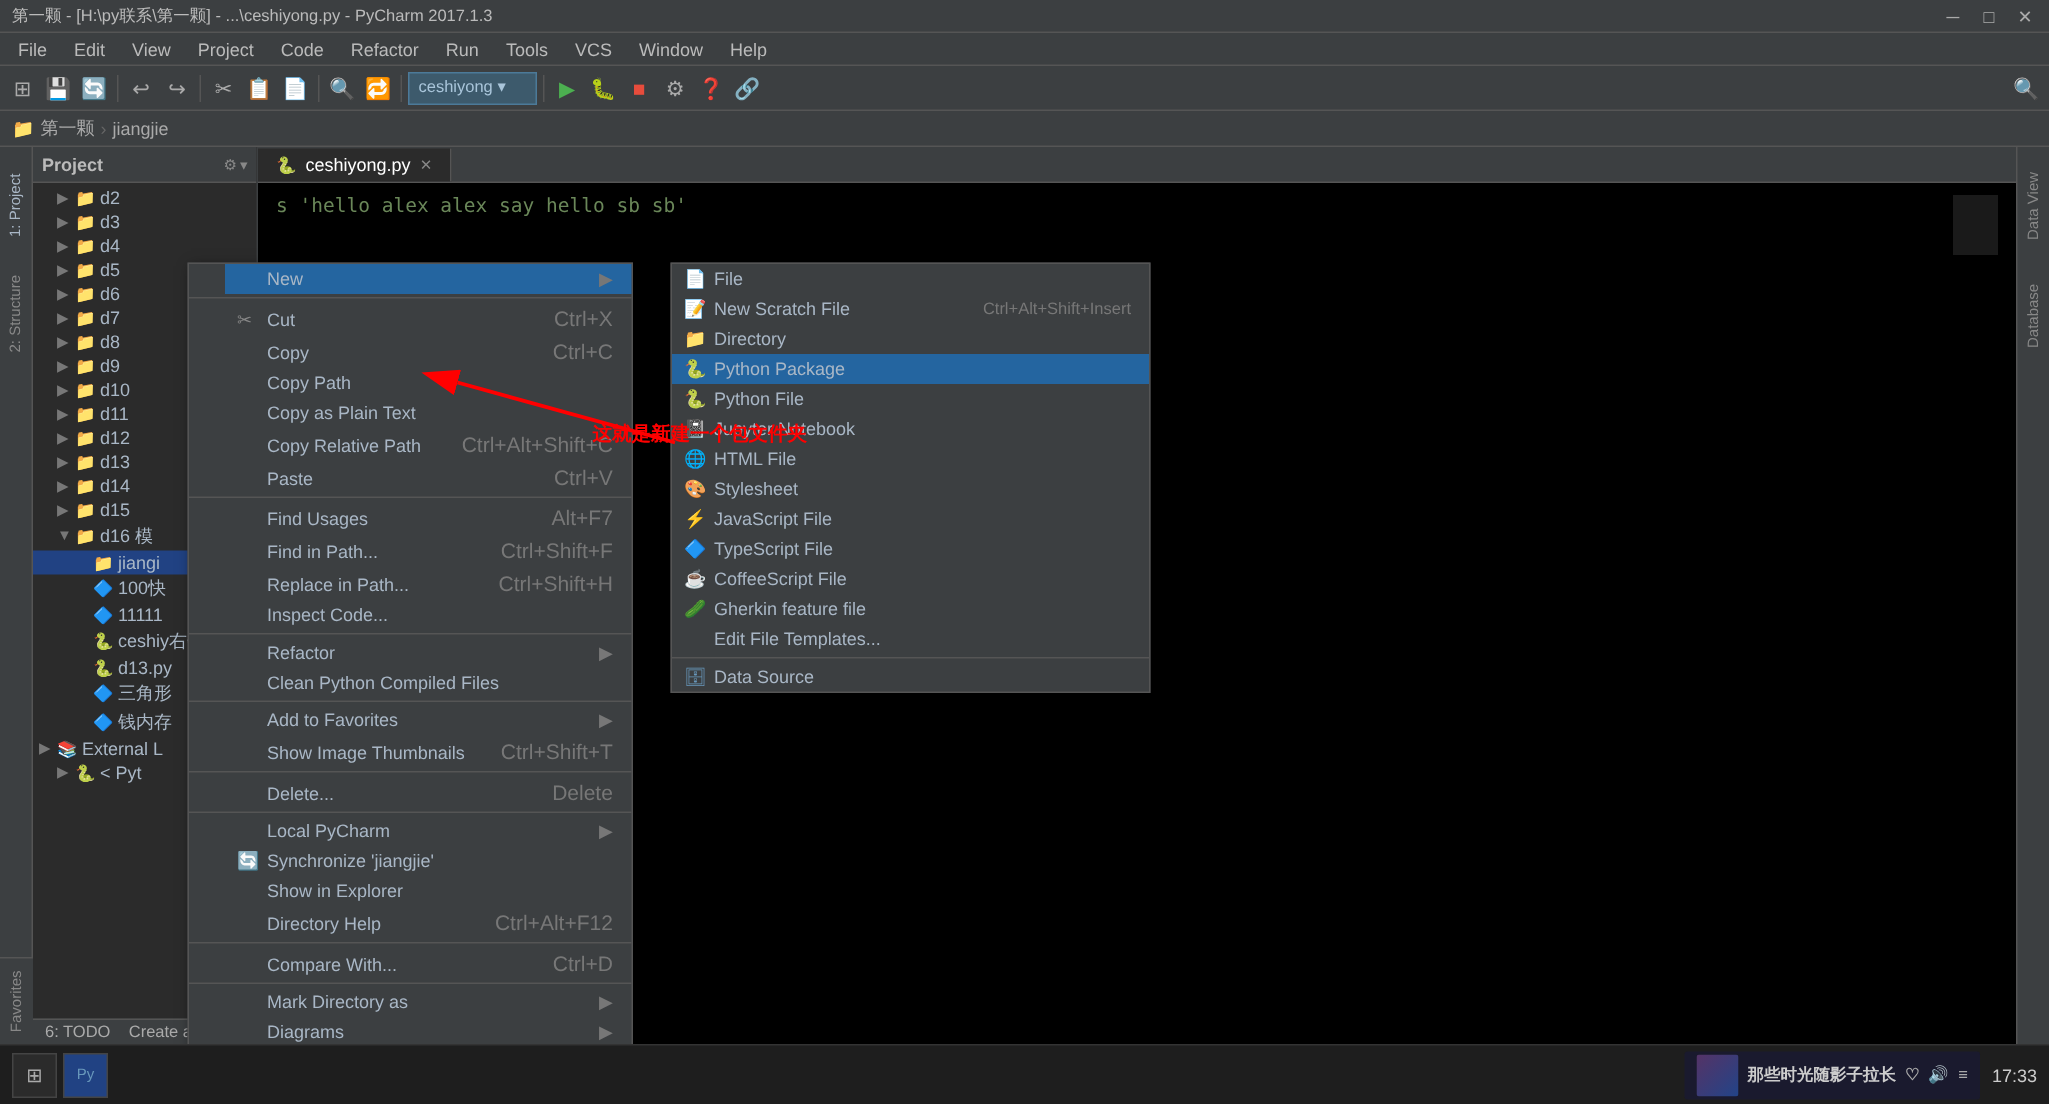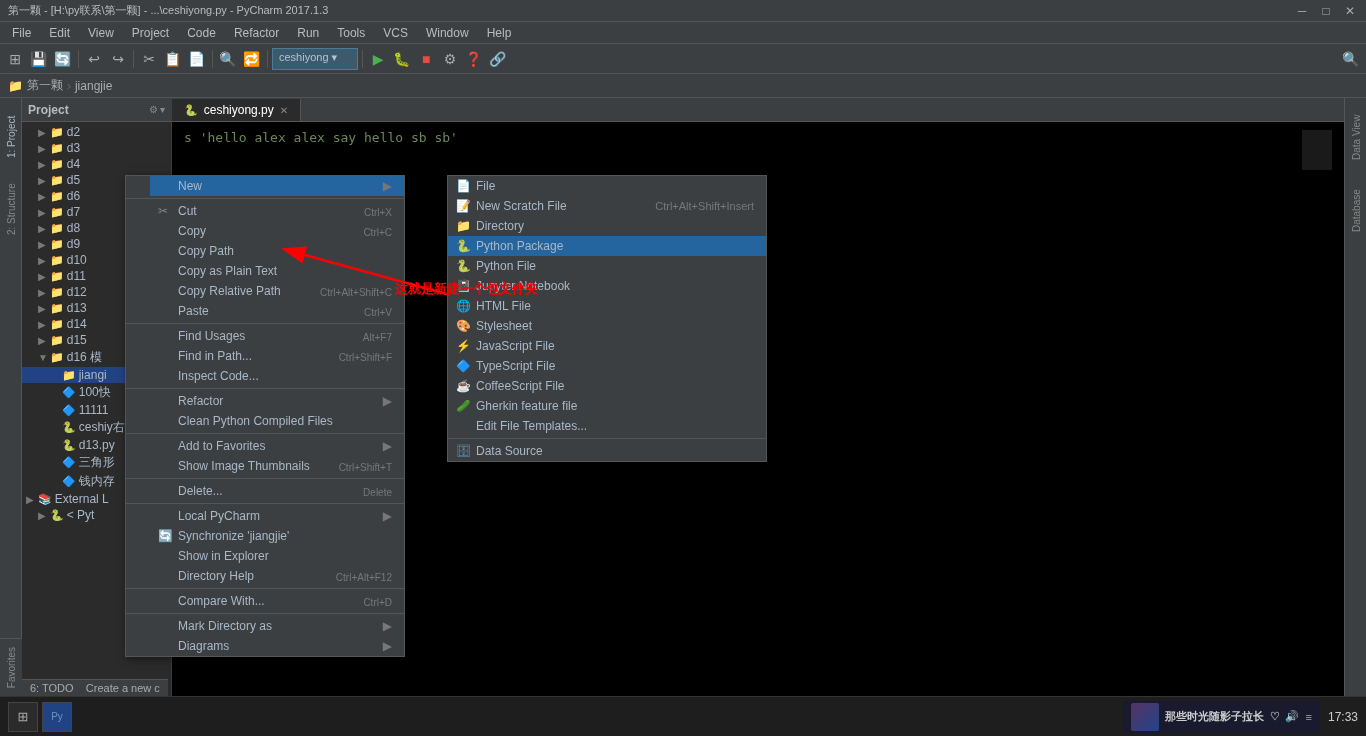--- a/index.html
+++ b/index.html
@@ -252,21 +252,21 @@
     }
     .context-menu-item.highlighted { background: #2465a0; }
     .context-menu-item .item-icon {
       position: absolute;
       left: 8px;
       font-size: 12px;
       color: #888;
     }
     .context-menu-item .shortcut {
       color: #777;
-      font-size: 10px;
+      font-size: 14px;
       margin-left: 24px;
     }
     .context-menu-item .arrow {
       color: #777;
       margin-left: 8px;
     }
 
     .context-menu-separator {
       height: 1px;
       background: #555;
@@ -534,20 +534,24 @@
     <div class="context-menu-item">
       <span>Find Usages</span>
       <span class="shortcut">Alt+F7</span>
     </div>
 
     <div class="context-menu-item">
       <span>Find in Path...</span>
       <span class="shortcut">Ctrl+Shift+F</span>
     </div>
 
+    <div class="context-menu-item">
+      <span>Replace in Path...</span>
+      <span class="shortcut">Ctrl+Shift+H</span>
+    </div>
 
     <div class="context-menu-item">
       <span>Inspect Code...</span>
     </div>
 
     <div class="context-menu-separator"></div>
 
     <div class="context-menu-item">
       <span>Refactor</span>
       <span class="arrow">▶</span>

